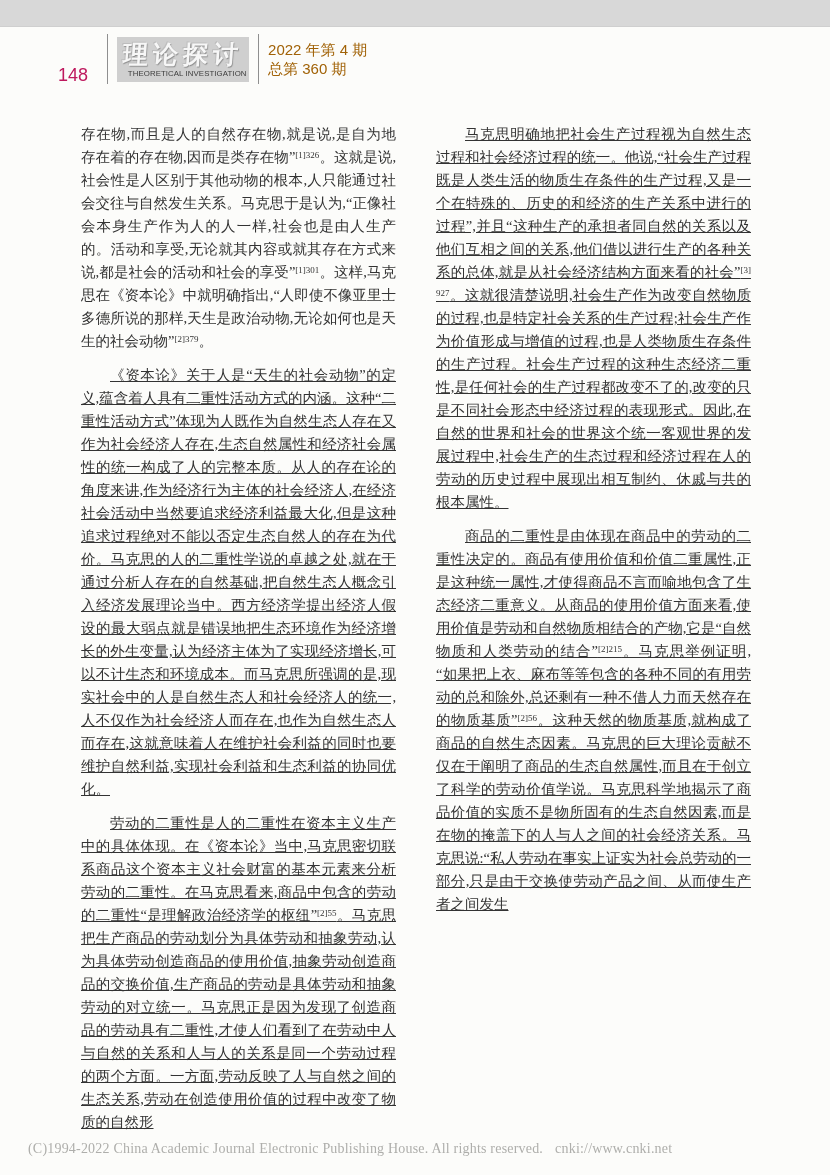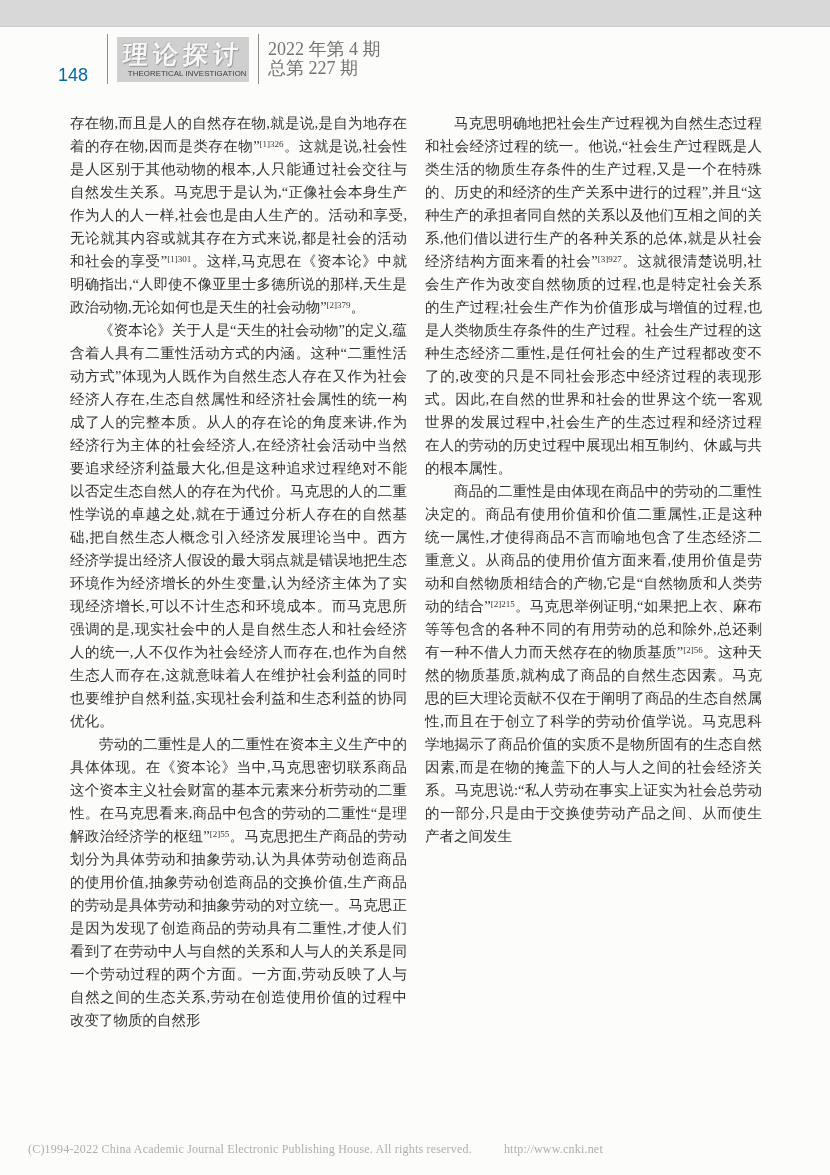--- a/index.html
+++ b/index.html
@@ -11,98 +11,98 @@
   .top-band{
     position:absolute;top:0;left:0;width:830px;height:26px;
     background:#d8d8d8;border-bottom:1px solid #cfcfcf;
   }
   
   .header{
     position:absolute;top:30px;left:58px;height:58px;
     display:flex;align-items:flex-end;
   }
   .page-num{
-    font-size:18px;color:#0369a1;line-height:1;padding:0 10px 4px 0;
+    font-size:18px;color:#be185d;line-height:1;padding:0 10px 4px 0;
     font-family:"Liberation Sans","DejaVu Sans",sans-serif;
   }
   .vdiv{width:1px;background:#8f8f8f;height:50px;align-self:center;margin:0 9px;}
   .logo-box{
     background:#cfcfcf;width:120px;padding:4px 6px 3px 6px;text-align:center;
     align-self:center;
   }
   .logo-cn{
     font-size:25px;line-height:27px;font-weight:bold;color:#f7f7f7;
     letter-spacing:5px;white-space:nowrap;
     text-shadow:1px 1px 1px #8d8d8d,-1px -1px 0 #bdbdbd;
     transform:skewX(-4deg);
   }
   .logo-en{
     font-size:8.5px;line-height:11px;color:#3c3c3c;white-space:nowrap;
     letter-spacing:0.1px;font-family:"Liberation Sans","DejaVu Sans",sans-serif;
     transform:scale(0.92);transform-origin:center;
   }
   .issue-info{
-    font-size:18px;color:#737373;line-height:19px;align-self:center;
-    font-family:Liberation Serif, serif;white-space:nowrap;
+    font-size:15px;color:#a16207;line-height:19px;align-self:center;
+    font-family:Liberation Sans, sans-serif;white-space:nowrap;
   }
   
   .columns{
     position:absolute;top:112px;left:70px;width:692px;
     display:flex;gap:18px;
   }
   .column{width:337px;}
   .column p{
-    margin:0;font-size:14.5px;line-height:23px;color:#333;
+    margin:11px;font-size:14.5px;line-height:23px;color:#333;
     text-align:justify;word-break:break-all;
   }
-  .column p.body-indent{text-indent:2em;}
+  .column p.body-indent{text-indent:2em;text-decoration:underline;}
   .column p.heading{text-indent:2em;}
   .column p.body-first{text-indent:0;}
   .column sup{
     font-size:9px;line-height:0;vertical-align:baseline;
     position:relative;top:-0.45em;letter-spacing:0;color:#333;
   }
   
   .footer{
     position:absolute;left:28px;bottom:18px;width:774px;
-    font-size:12px;color:#aeaeab;white-space:nowrap;
-    display:flex;gap:32px;letter-spacing:0.2px;
+    font-size:14px;color:#aeaeab;white-space:nowrap;
+    display:flex;gap:12px;letter-spacing:0.2px;
   }
 </style>
 </head>
 <body>
 
 <div class="page">
 
   <div class="top-band"></div>
 
   <header class="header">
     <div class="page-num">148</div>
     <div class="vdiv"></div>
     <div class="logo-box">
       <div class="logo-cn">理论探讨</div>
       <div class="logo-en">THEORETICAL INVESTIGATION</div>
     </div>
     <div class="vdiv"></div>
     <div class="issue-info">
       <div>2022 年第 4 期</div>
-      <div>总第 227 期</div>
+      <div>总第 360 期</div>
     </div>
   </header>
 
   <main class="columns">
     <div class="column">
         <p class="body-first">存在物,而且是人的自然存在物,就是说,是自为地存在着的存在物,因而是类存在物”<sup>[1]326</sup>。这就是说,社会性是人区别于其他动物的根本,人只能通过社会交往与自然发生关系。马克思于是认为,“正像社会本身生产作为人的人一样,社会也是由人生产的。活动和享受,无论就其内容或就其存在方式来说,都是社会的活动和社会的享受”<sup>[1]301</sup>。这样,马克思在《资本论》中就明确指出,“人即使不像亚里士多德所说的那样,天生是政治动物,无论如何也是天生的社会动物”<sup>[2]379</sup>。</p>
         <p class="body-indent">《资本论》关于人是“天生的社会动物”的定义,蕴含着人具有二重性活动方式的内涵。这种“二重性活动方式”体现为人既作为自然生态人存在又作为社会经济人存在,生态自然属性和经济社会属性的统一构成了人的完整本质。从人的存在论的角度来讲,作为经济行为主体的社会经济人,在经济社会活动中当然要追求经济利益最大化,但是这种追求过程绝对不能以否定生态自然人的存在为代价。马克思的人的二重性学说的卓越之处,就在于通过分析人存在的自然基础,把自然生态人概念引入经济发展理论当中。西方经济学提出经济人假设的最大弱点就是错误地把生态环境作为经济增长的外生变量,认为经济主体为了实现经济增长,可以不计生态和环境成本。而马克思所强调的是,现实社会中的人是自然生态人和社会经济人的统一,人不仅作为社会经济人而存在,也作为自然生态人而存在,这就意味着人在维护社会利益的同时也要维护自然利益,实现社会利益和生态利益的协同优化。</p>
         <p class="body-indent">劳动的二重性是人的二重性在资本主义生产中的具体体现。在《资本论》当中,马克思密切联系商品这个资本主义社会财富的基本元素来分析劳动的二重性。在马克思看来,商品中包含的劳动的二重性“是理解政治经济学的枢纽”<sup>[2]55</sup>。马克思把生产商品的劳动划分为具体劳动和抽象劳动,认为具体劳动创造商品的使用价值,抽象劳动创造商品的交换价值,生产商品的劳动是具体劳动和抽象劳动的对立统一。马克思正是因为发现了创造商品的劳动具有二重性,才使人们看到了在劳动中人与自然的关系和人与人的关系是同一个劳动过程的两个方面。一方面,劳动反映了人与自然之间的生态关系,劳动在创造使用价值的过程中改变了物质的自然形</p>
       </div>
     <div class="column">
         <p class="body-indent">马克思明确地把社会生产过程视为自然生态过程和社会经济过程的统一。他说,“社会生产过程既是人类生活的物质生存条件的生产过程,又是一个在特殊的、历史的和经济的生产关系中进行的过程”,并且“这种生产的承担者同自然的关系以及他们互相之间的关系,他们借以进行生产的各种关系的总体,就是从社会经济结构方面来看的社会”<sup>[3]927</sup>。这就很清楚说明,社会生产作为改变自然物质的过程,也是特定社会关系的生产过程;社会生产作为价值形成与增值的过程,也是人类物质生存条件的生产过程。社会生产过程的这种生态经济二重性,是任何社会的生产过程都改变不了的,改变的只是不同社会形态中经济过程的表现形式。因此,在自然的世界和社会的世界这个统一客观世界的发展过程中,社会生产的生态过程和经济过程在人的劳动的历史过程中展现出相互制约、休戚与共的根本属性。</p>
         <p class="body-indent">商品的二重性是由体现在商品中的劳动的二重性决定的。商品有使用价值和价值二重属性,正是这种统一属性,才使得商品不言而喻地包含了生态经济二重意义。从商品的使用价值方面来看,使用价值是劳动和自然物质相结合的产物,它是“自然物质和人类劳动的结合”<sup>[2]215</sup>。马克思举例证明,“如果把上衣、麻布等等包含的各种不同的有用劳动的总和除外,总还剩有一种不借人力而天然存在的物质基质”<sup>[2]56</sup>。这种天然的物质基质,就构成了商品的自然生态因素。马克思的巨大理论贡献不仅在于阐明了商品的生态自然属性,而且在于创立了科学的劳动价值学说。马克思科学地揭示了商品价值的实质不是物所固有的生态自然因素,而是在物的掩盖下的人与人之间的社会经济关系。马克思说:“私人劳动在事实上证实为社会总劳动的一部分,只是由于交换使劳动产品之间、从而使生产者之间发生</p>
       </div>
   </main>
 
   <footer class="footer">
     <span>(C)1994-2022 China Academic Journal Electronic Publishing House. All rights reserved.</span>
-    <span>http://www.cnki.net</span>
+    <span>cnki://www.cnki.net</span>
   </footer>
 
 </div>
 
 </body></html>

